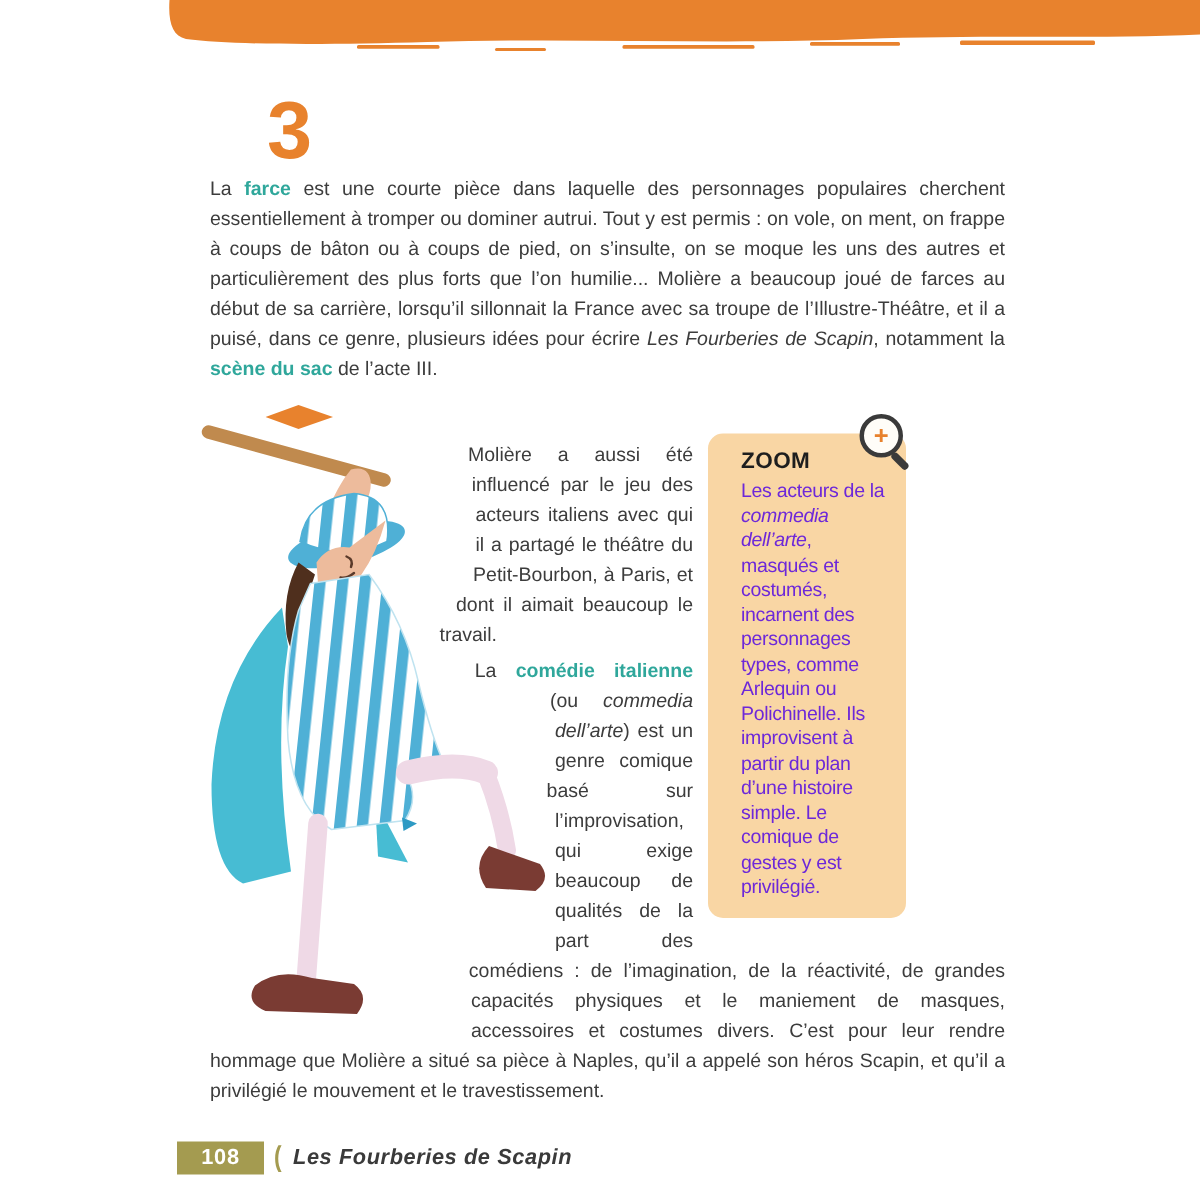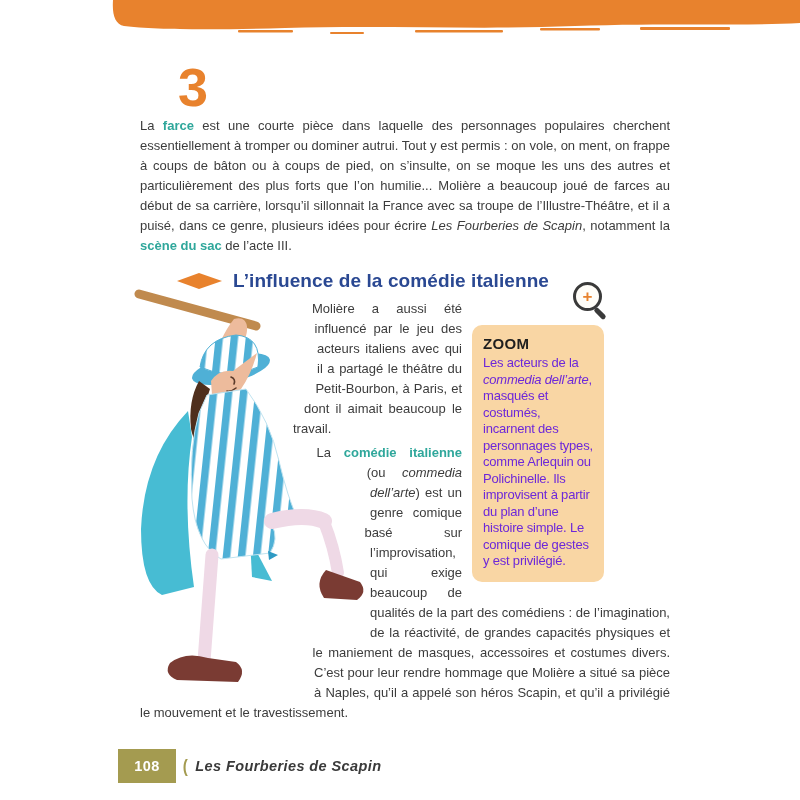--- a/index.html
+++ b/index.html
@@ -39,21 +39,21 @@
     float:left;width:270px;height:400px;margin:-10px 0 0 -40px;
     shape-outside:polygon(0px 0px,160px 0px,172px 20px,177px 60px,175px 85px,
       164px 100px,150px 122px,154px 146px,179px 166px,232px 186px,237px 206px,
       222px 226px,217px 241px,259px 258px,270px 276px,269px 296px,257px 314px,
       234px 332px,147px 349px,174px 366px,174px 400px,0px 400px);
   }
   .zoom-float{
     float:right;width:132px;margin:-4px 66px 12px 10px;position:relative;
   }
   .zoom-box{
-    background:#f9d6a4;border-radius:10px;padding:10px 10px 12px 11px;margin-top:30px;
+    background:#f9d6a4;border-radius:10px;padding:10px 10px 12px 22px;
   }
   .zoom-title{
     font-size:15px;font-weight:bold;color:#1e1e1e;letter-spacing:.3px;
     margin:0 0 3px 0;
   }
   .zoom-text{
     font-size:13px;line-height:16.5px;color:#6d28d9;letter-spacing:-.2px;
     text-align:left;margin:0;
   }
   .magnifier{position:absolute;top:-13px;right:-9px;width:40px;height:40px;}
@@ -64,21 +64,21 @@
   }
   .mag-plus{color:#e8822d;font-size:17px;font-weight:bold;line-height:1;margin-top:-1px;}
   .mag-handle{
     position:absolute;top:24px;left:22px;width:14px;height:5px;background:#3a3a3a;
     border-radius:3px;transform:rotate(45deg);transform-origin:0 50%;
   }
   
   .footer{position:absolute;left:118px;bottom:17px;display:flex;align-items:center;}
   .page-num{
     background:#a49b50;color:#ffffff;font-weight:bold;font-size:14.5px;
-    width:58px;height:34px;display:flex;align-items:center;justify-content:center;
+    width:58px;height:22px;display:flex;align-items:center;justify-content:center;
     letter-spacing:.5px;
   }
   .footer-bracket{
     color:#a49b50;font-size:19px;font-weight:bold;margin:0 7px 0 6px;
     transform:scaleX(.8);display:inline-block;
   }
   .footer-title{
     font-style:italic;font-weight:600;color:#3a3a3a;font-size:14.5px;letter-spacing:.4px;
   }
 </style>
@@ -103,21 +103,20 @@
     <div class="chapter-num">3</div>
   </div>
 
 
   <p class="body-p"><span>La </span><span class="kw">farce</span><span> est une courte pièce dans laquelle des personnages populaires cherchent essentiellement à tromper ou dominer autrui. Tout y est permis : on vole, on ment, on frappe à coups de bâton ou à coups de pied, on s’insulte, on se moque les uns des autres et particulièrement des plus forts que l’on humilie... Molière a beaucoup joué de farces au début de sa carrière, lorsqu’il sillonnait la France avec sa troupe de l’Illustre-Théâtre, et il a puisé, dans ce genre, plusieurs idées pour écrire </span><span class="it">Les Fourberies de Scapin</span><span>, notamment la </span><span class="kw">scène du sac</span><span> de l’acte III.</span></p>
 
   <div class="section-head">
     <svg class="diamond" width="45" height="16" viewBox="0 0 45 16">
       <polygon points="0,8 22,0 45,8 22,16" fill="#e8822d"></polygon>
     </svg>
-    <span>L’influence de la comédie italienne</span>
   </div>
 
   <div class="wrap-area">
 
     <div class="figure-float">
       <svg width="270" height="400" viewBox="0 0 270 400">
         <defs>
           <pattern id="stripes" width="15" height="15" patternUnits="userSpaceOnUse" patternTransform="rotate(6)">
             <rect width="15" height="15" fill="#ffffff"></rect>
             <rect width="7.5" height="15" fill="#4fb0d6"></rect>

